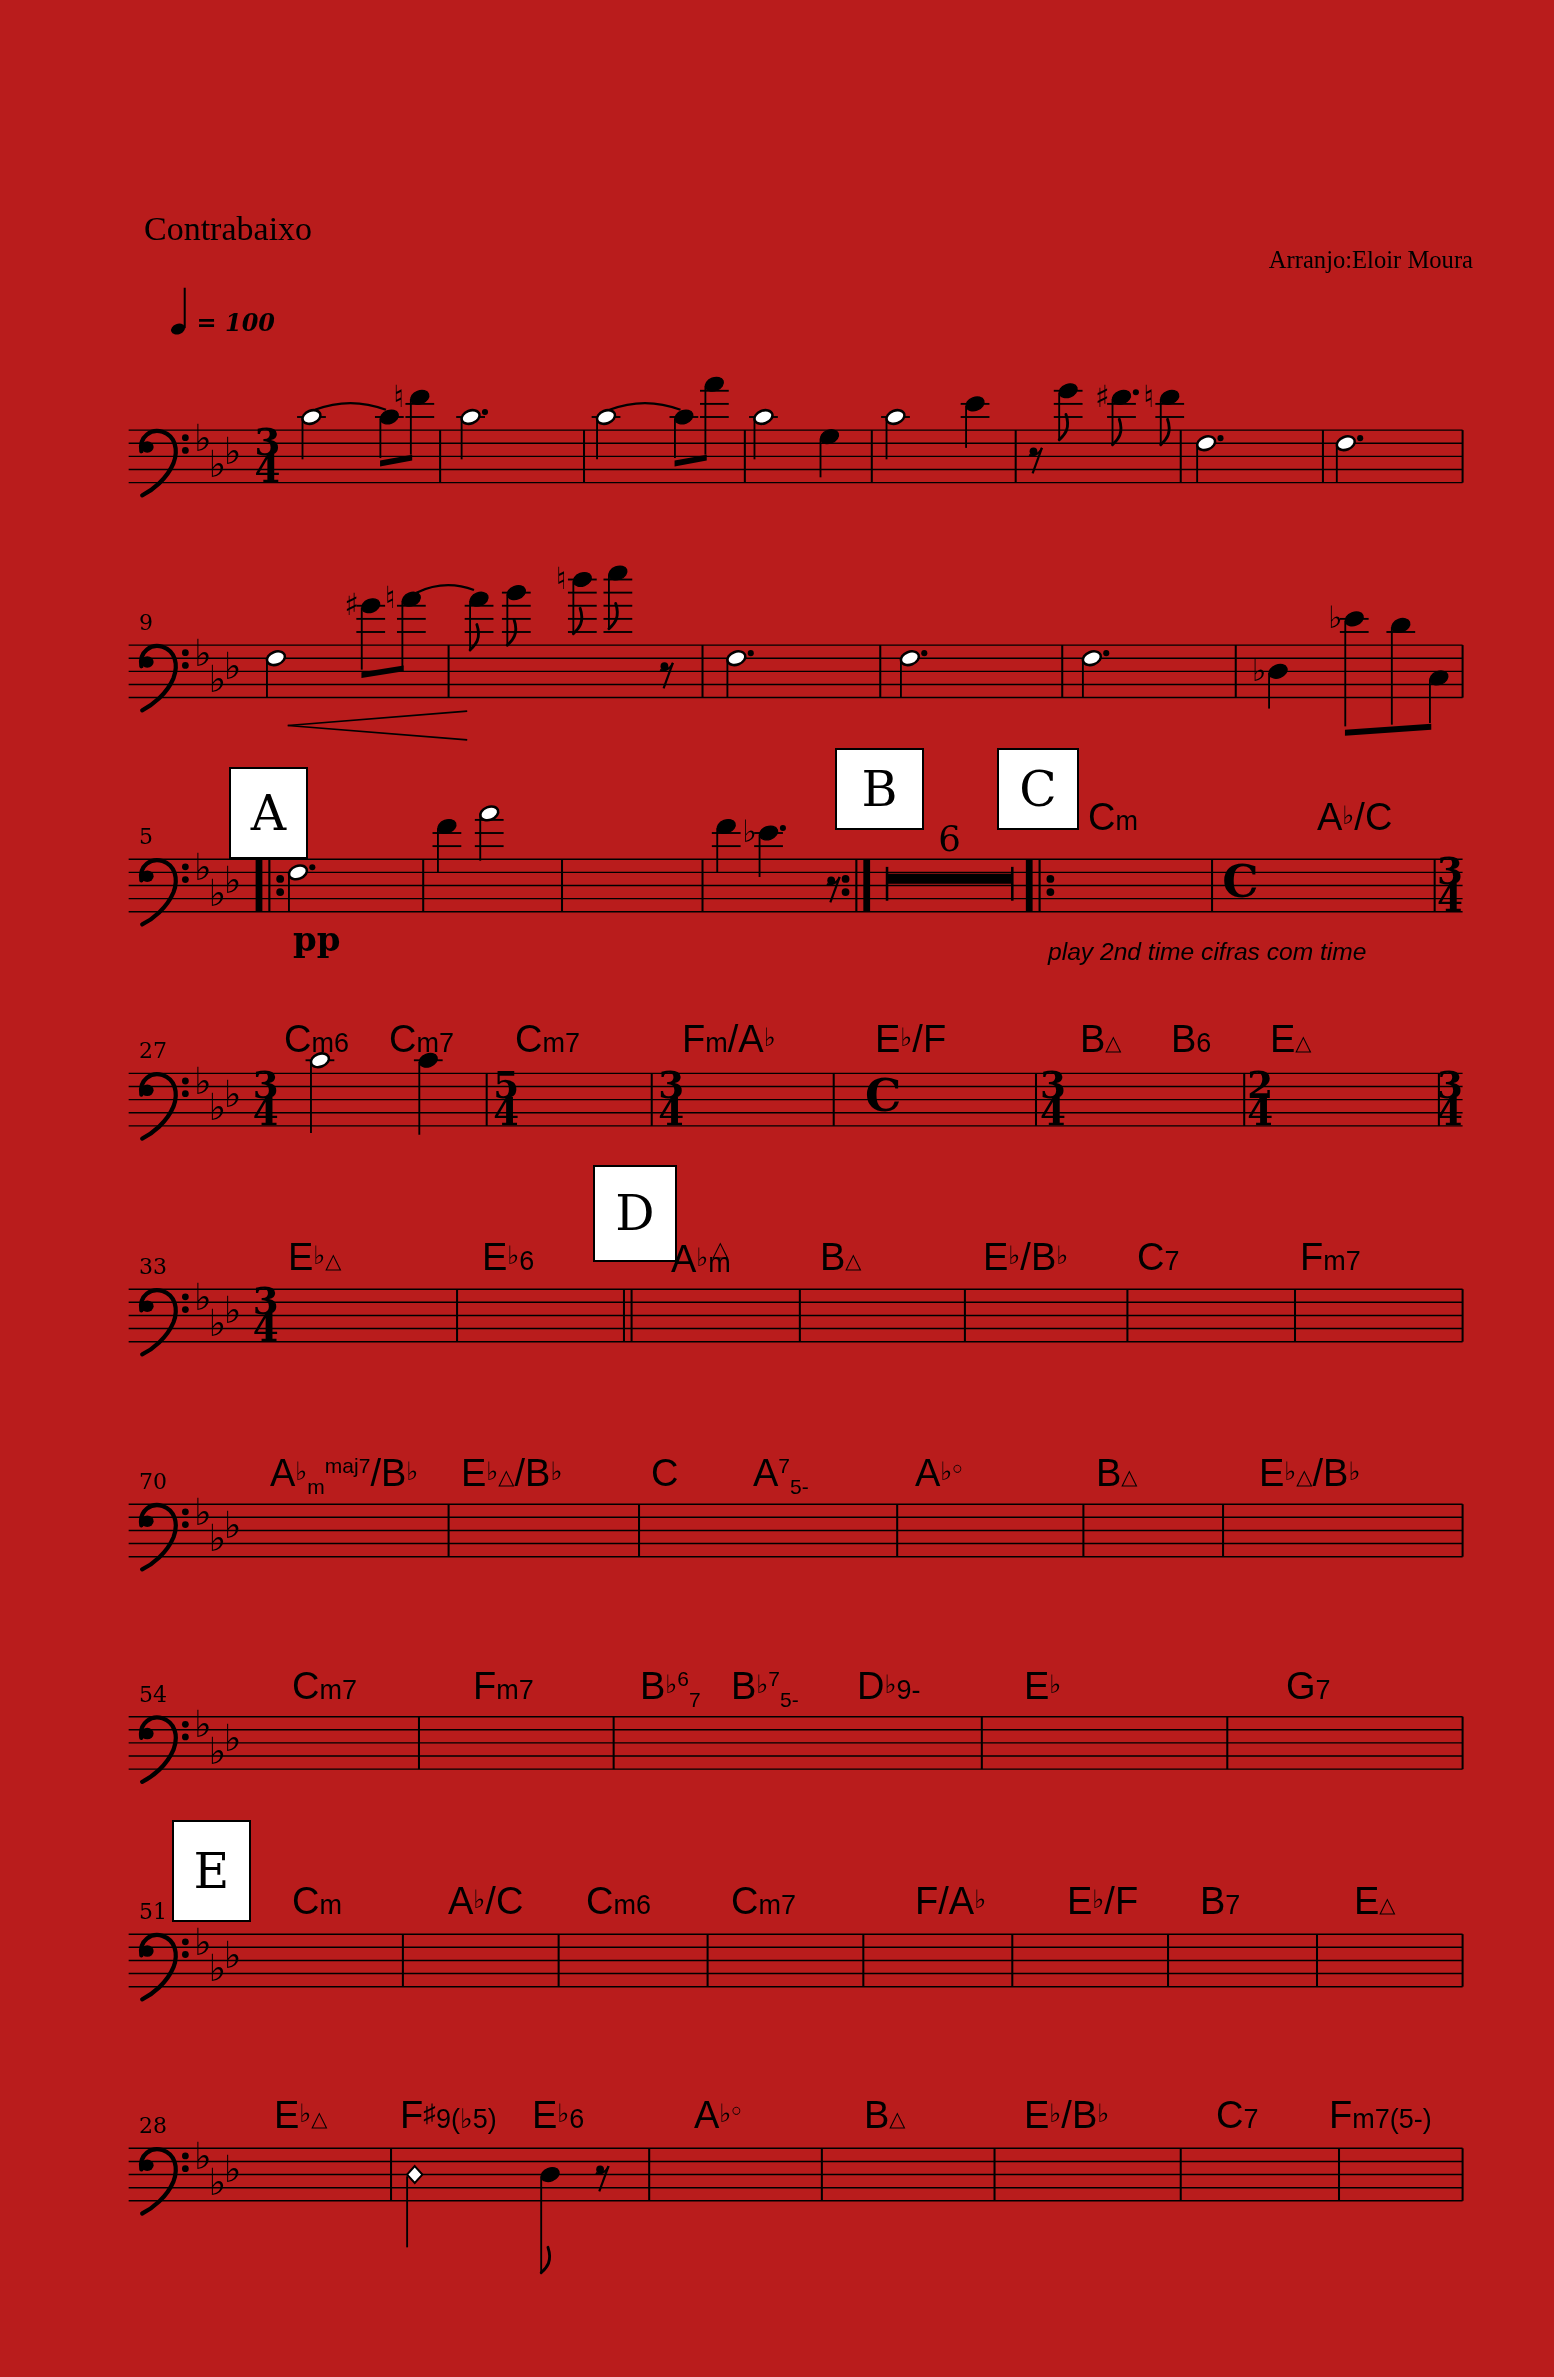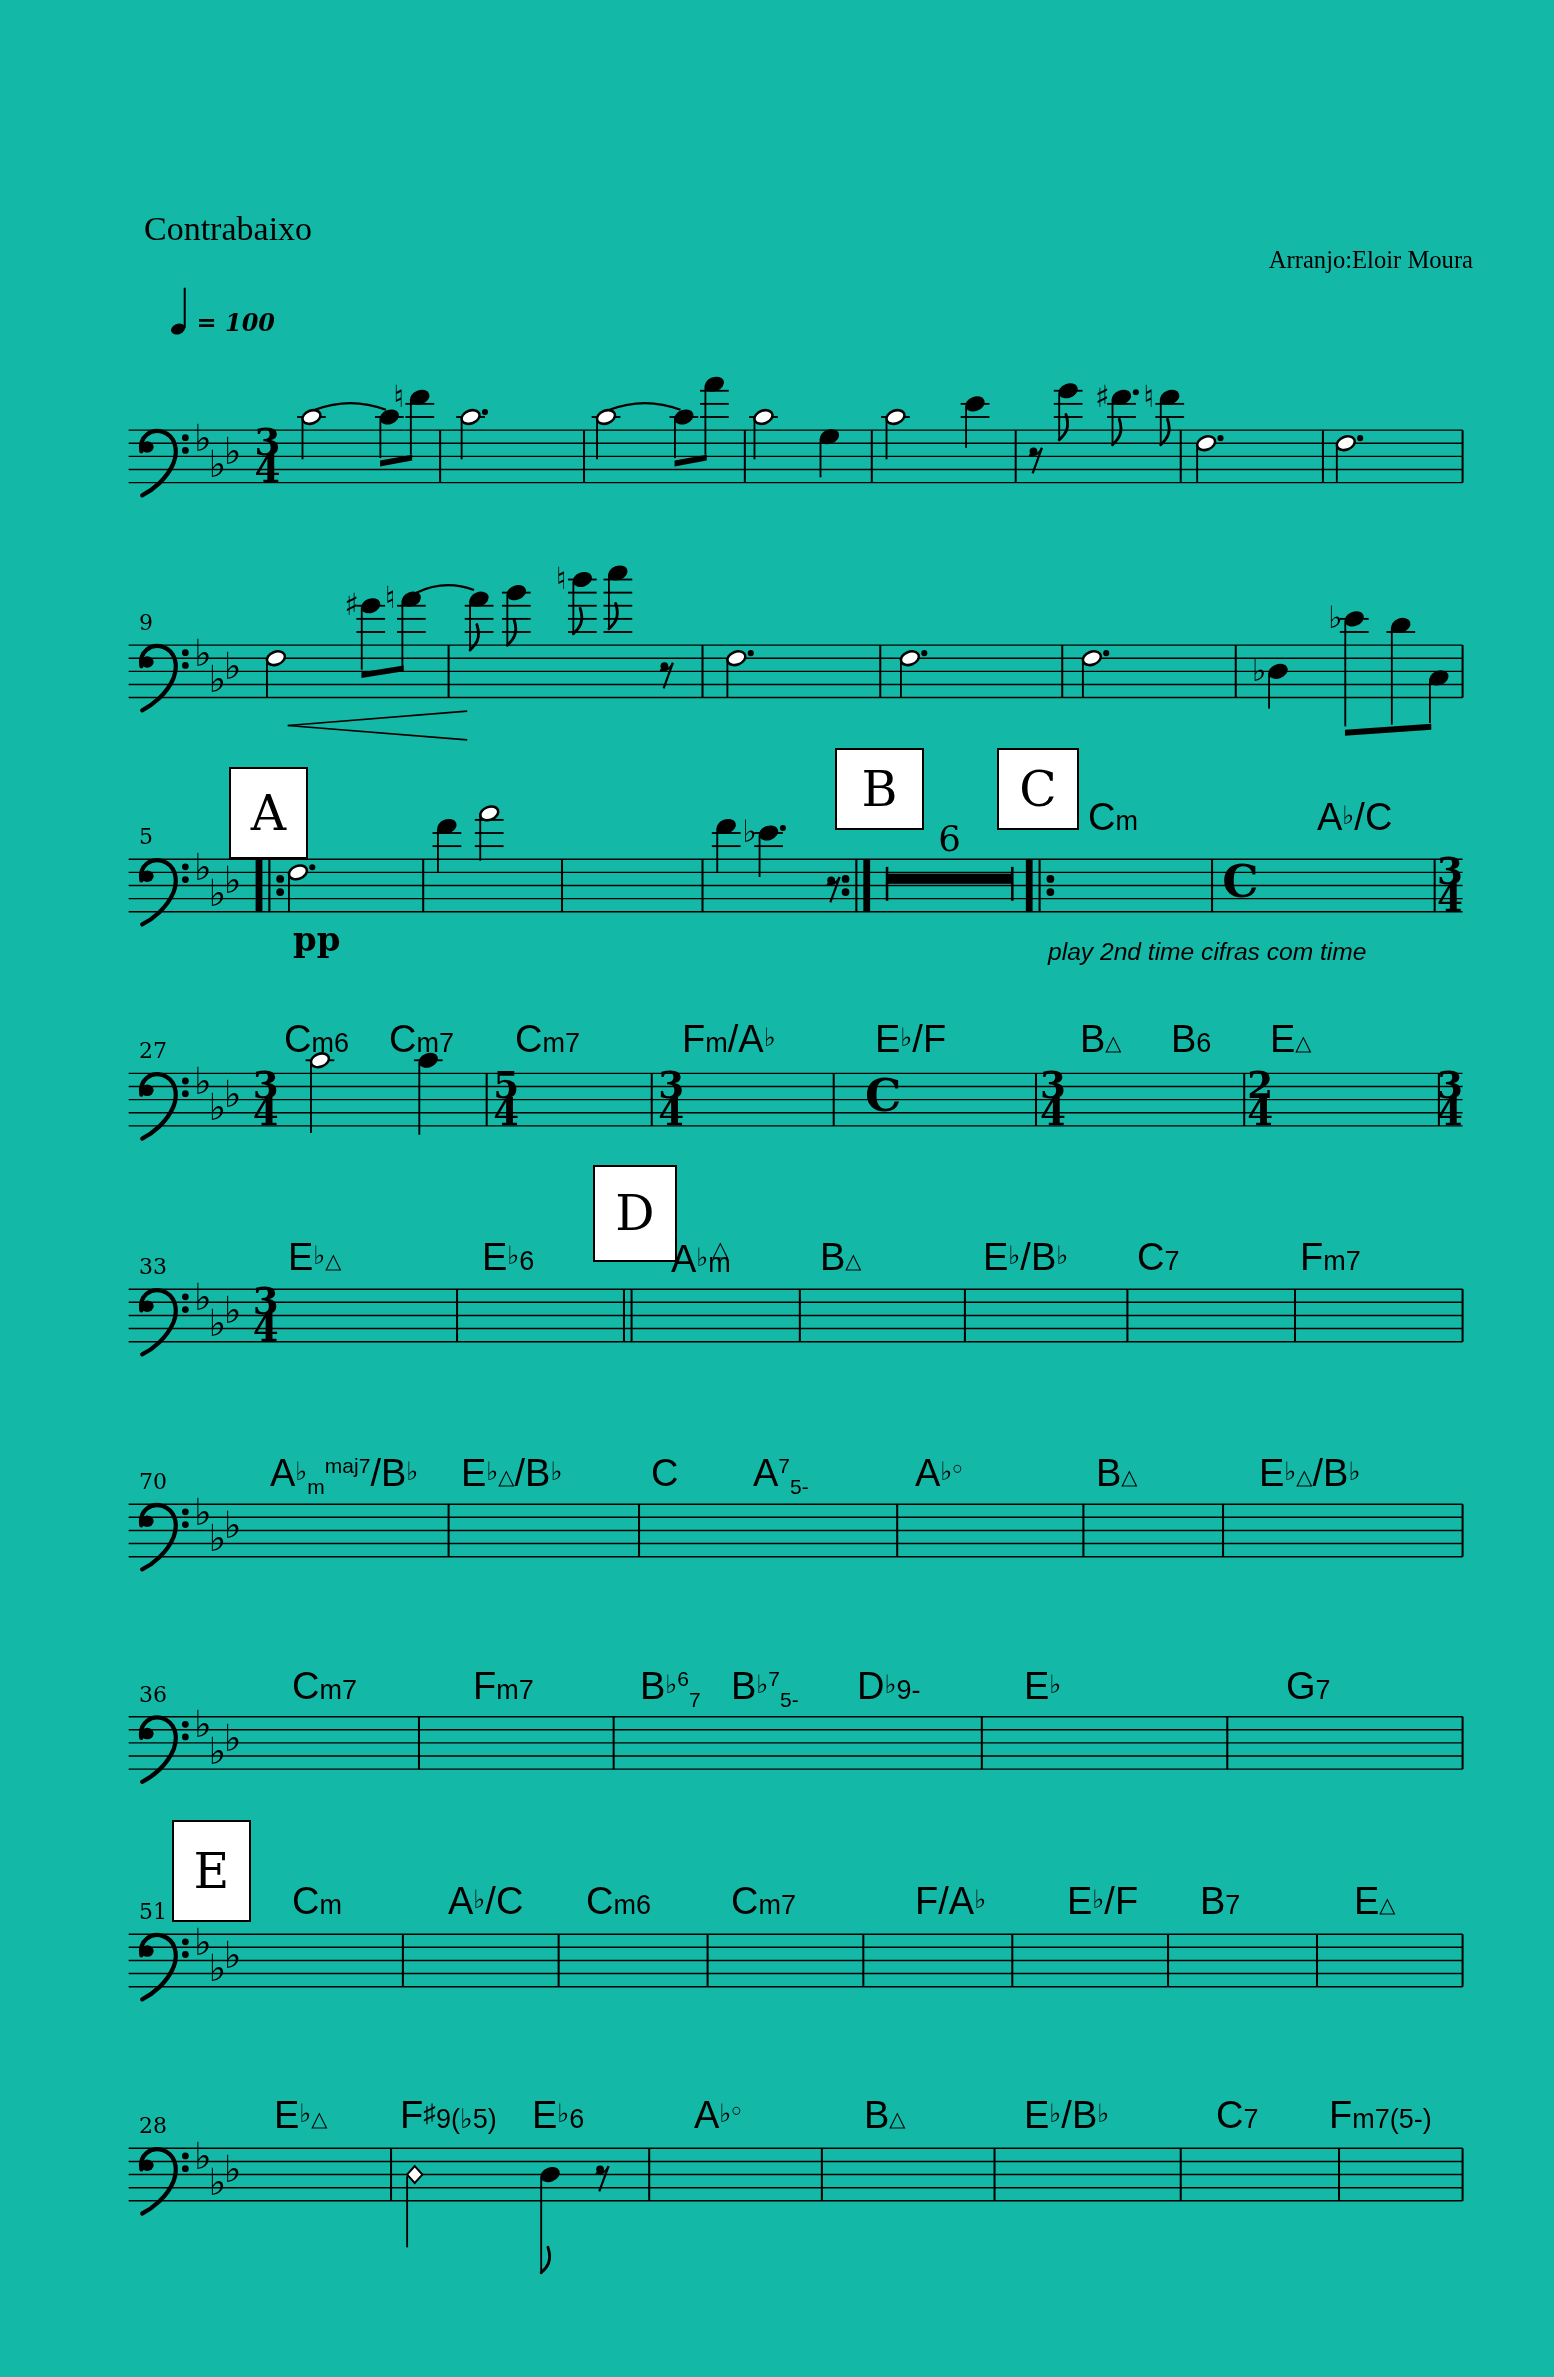--- a/index.html
+++ b/index.html
@@ -1,16 +1,16 @@
 <!DOCTYPE html>
 <html style="font-size:13.5px"><head>
 <meta charset="utf-8">
 <style>
   html,body{margin:0;padding:0;background:#e8e8e8;}
-  #page{position:relative;width:1554px;height:2377px;background:#14b8a6;overflow:hidden;
+  #page{position:relative;width:1554px;height:2377px;background:#b91c1c;overflow:hidden;
         font-family:"Liberation Serif",serif;color:#000;}
   .instr{position:absolute;left:144px;top:210px;font-size:34px;}
   .title{position:absolute;left:76px;width:1478px;top:179px;text-align:center;font-size:46px;letter-spacing:0.8px;}
   .subtitle{position:absolute;left:76px;width:1478px;top:251px;text-align:center;font-size:29px;}
   .arr{position:absolute;right:81px;top:246px;font-size:24.6px;}
   .tempo{position:absolute;left:166px;top:281px;height:59px;}
   .tempo span{position:absolute;left:30.5px;top:27px;font-size:24px;font-weight:bold;font-style:italic;
               font-family:"DejaVu Serif",serif;white-space:nowrap;}
   #music{position:absolute;left:0;top:0;}
   #overlay{position:absolute;left:0;top:0;width:100%;height:100%;}
@@ -479,21 +479,21 @@
       <div class="chord" style="left: 1300px; top: 1238px;"><span class="cr">F</span><span class="cs">m7</span></div>
       <div class="rehearsal" style="left: 593px; top: 1165px; width: 80px; height: 93px;">D</div>
       <div class="mnum" style="left: 139px; top: 1469px;">70</div>
       <div class="chord" style="left: 270px; top: 1454px;"><span class="cr">A</span><span class="ca">♭</span><span class="cb">m</span><span class="cp">maj7</span><span class="cr">/</span><span class="cr">B</span><span class="ca">♭</span></div>
       <div class="chord" style="left: 461px; top: 1454px;"><span class="cr">E</span><span class="ca">♭</span><span class="ct">△</span><span class="cr">/</span><span class="cr">B</span><span class="ca">♭</span></div>
       <div class="chord" style="left: 651px; top: 1454px;"><span class="cr">C</span></div>
       <div class="chord" style="left: 753px; top: 1454px;"><span class="cr">A</span><span class="cp">7</span><span class="cb">5-</span></div>
       <div class="chord" style="left: 915px; top: 1454px;"><span class="cr">A</span><span class="ca">♭</span><span class="cd">○</span></div>
       <div class="chord" style="left: 1096px; top: 1454px;"><span class="cr">B</span><span class="ct">△</span></div>
       <div class="chord" style="left: 1259px; top: 1454px;"><span class="cr">E</span><span class="ca">♭</span><span class="ct">△</span><span class="cr">/</span><span class="cr">B</span><span class="ca">♭</span></div>
-      <div class="mnum" style="left: 139px; top: 1682px;">36</div>
+      <div class="mnum" style="left: 139px; top: 1682px;">54</div>
       <div class="chord" style="left: 292px; top: 1667px;"><span class="cr">C</span><span class="cs">m7</span></div>
       <div class="chord" style="left: 473px; top: 1667px;"><span class="cr">F</span><span class="cs">m7</span></div>
       <div class="chord" style="left: 640px; top: 1667px;"><span class="cr">B</span><span class="ca">♭</span><span class="cp">6</span><span class="cb">7</span></div>
       <div class="chord" style="left: 731px; top: 1667px;"><span class="cr">B</span><span class="ca">♭</span><span class="cp">7</span><span class="cb">5-</span></div>
       <div class="chord" style="left: 857px; top: 1667px;"><span class="cr">D</span><span class="ca">♭</span><span class="cs">9-</span></div>
       <div class="chord" style="left: 1024px; top: 1667px;"><span class="cr">E</span><span class="ca">♭</span></div>
       <div class="chord" style="left: 1286px; top: 1667px;"><span class="cr">G</span><span class="cs">7</span></div>
       <div class="mnum" style="left: 139px; top: 1899px;">51</div>
       <div class="chord" style="left: 292px; top: 1882px;"><span class="cr">C</span><span class="cs">m</span></div>
       <div class="chord" style="left: 448px; top: 1882px;"><span class="cr">A</span><span class="ca">♭</span><span class="cr">/</span><span class="cr">C</span></div>

